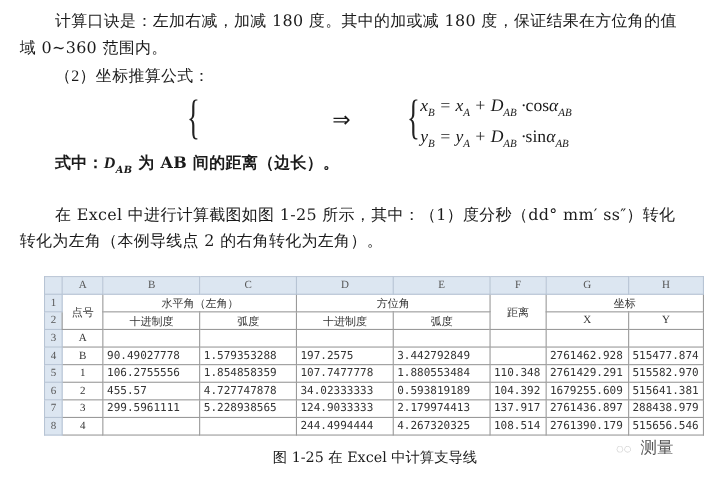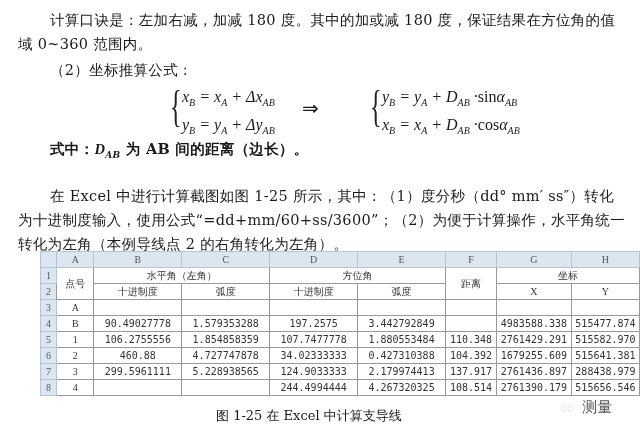--- a/index.html
+++ b/index.html
@@ -14,73 +14,60 @@
     .brace-group { position: absolute; top: 0; height: 46px; display: flex; align-items: stretch; }
     .brace { font-family: "Liberation Serif", serif; font-size: 44px; line-height: 42px; transform: scaleX(0.55); transform-origin: left center; width: 12px; color:#222; }
     .eqs { display: flex; flex-direction: column; justify-content: space-between; font-family: "Liberation Serif", serif; font-style: italic; font-size: 16px; line-height: 22px; }
     .eqs sub { font-size: 10px; }
     .arrow { position: absolute; left: 132px; top: 10px; font-size: 20px; font-family: "DejaVu Sans", sans-serif; }
     .sheet { position: absolute; left: 40px; top: 251px; border-collapse: collapse; font-size: 10px; font-family: "DejaVu Sans Mono", "Liberation Mono", monospace; color: #333; }
     .sheet td { border: 1px solid #9a9a9a; height: 15px; padding: 0 3px; white-space: nowrap; }
     .sheet .colhdr td { background: #dce6f1; color: #555; text-align: center; border-color: #b7c4d4; font-family: "Liberation Serif", serif; }
     .sheet .rowhdr { background: #dce6f1; color: #555; text-align: center; border-color: #b7c4d4; width: 14px; font-family: "Liberation Serif", serif; }
     .sheet .corner { background: #c9d7e8; }
-    .sheet .num { text-align: center; }
+    .sheet .num { text-align: left; }
     .sheet .ctr { text-align: center; font-family: "DejaVu Sans", sans-serif; }
-    .caption { position: absolute; top: 407px; left: 216px; font-size: 13px; font-family: "DejaVu Serif", serif; }
+    .caption { position: absolute; top: 407px; left: 248px; font-size: 13px; font-family: "DejaVu Serif", serif; }
     .watermark { position: absolute; top: 398px; left: 560px; font-size: 15px; color: #555; font-family: Liberation Serif, serif; }
     .watermark .ico { font-size: 12px; color: #999; margin-right: 8px; }
   </style>
 </head>
 <body>
 
 <div class="para indent" style="top:8px;">
   <div>计算口诀是：左加右减，加减 180 度。其中的加或减 180 度，保证结果在方位角的值</div>
   <div style="text-indent:0">域 0~360 范围内。</div>
 </div>
 
-<div class="para indent" style="top:58px;">
+<div class="para indent" style="top:58px;font-family:Liberation Serif, serif;">
   <div>（2）坐标推算公式：</div>
 </div>
 
 <div class="formula-row">
   <div class="brace-group" style="left:0;">
     <span class="brace">{</span>
-    <div class="eqs">
-      <div>
-        <span>x</span><sub>B</sub>
-        = <span>x</span><sub>A</sub>
-        + <span>Δx</span><sub>AB</sub>
-      </div>
-      <div>
-        <span>y</span><sub>B</sub>
-        = <span>y</span><sub>A</sub>
-        + <span>Δy</span><sub>AB</sub>
-      </div>
-    </div>
   </div>
   <span class="arrow">⇒</span>
   <div class="brace-group" style="left:200px;">
     <span class="brace">{</span>
     <div class="eqs">
+      <div>x<sub>B</sub> = x<sub>A</sub> + D<sub>AB</sub> ·<span style="font-style:normal">cos</span>α<sub>AB</sub></div>
       <div>y<sub>B</sub> = y<sub>A</sub> + D<sub>AB</sub> ·<span style="font-style:normal">sin</span>α<sub>AB</sub></div>
-      <div>x<sub>B</sub> = x<sub>A</sub> + D<sub>AB</sub> ·<span style="font-style:normal">cos</span>α<sub>AB</sub></div>
     </div>
   </div>
 </div>
 
 <div class="para indent" style="top:137px;font-weight:bold;">
   <div>
     <span>式中：</span><i style="font-family:'Liberation Serif',serif">D</i><sub style="font-size:9px;font-style:italic">AB</sub><span> 为 AB 间的距离（边长）。</span>
   </div>
 </div>
 
 <div class="para indent" style="top:184px;">
   <div>在 Excel 中进行计算截图如图 1-25 所示，其中：（1）度分秒（dd° mm′ ss″）转化</div>
-  <div style="text-indent:0">为十进制度输入，使用公式“=dd+mm/60+ss/3600”；（2）为便于计算操作，水平角统一</div>
   <div style="text-indent:0">转化为左角（本例导线点 2 的右角转化为左角）。</div>
 </div>
 
 <table class="sheet">
   <tbody>
       <tr class="colhdr">
     <td class="corner"></td>
     <td style="width:42px">A</td>
     <td style="width:98px">B</td>
     <td style="width:98px">C</td>
@@ -119,41 +106,41 @@
     <td class="num"></td>
   </tr>
   <tr>
     <td class="rowhdr">4</td>
     <td class="ctr" style="font-family:'Liberation Serif',serif">B</td>
     <td class="num">90.49027778</td>
     <td class="num">1.579353288</td>
     <td class="num">197.2575</td>
     <td class="num">3.442792849</td>
     <td class="num"></td>
-    <td class="num">4983588.338</td>
+    <td class="num">2761462.928</td>
     <td class="num">515477.874</td>
   </tr>
   <tr>
     <td class="rowhdr">5</td>
     <td class="ctr" style="font-family:'Liberation Serif',serif">1</td>
     <td class="num">106.2755556</td>
     <td class="num">1.854858359</td>
     <td class="num">107.7477778</td>
     <td class="num">1.880553484</td>
     <td class="num">110.348</td>
     <td class="num">2761429.291</td>
     <td class="num">515582.970</td>
   </tr>
   <tr>
     <td class="rowhdr">6</td>
     <td class="ctr" style="font-family:'Liberation Serif',serif">2</td>
-    <td class="num">460.88</td>
+    <td class="num">455.57</td>
     <td class="num">4.727747878</td>
     <td class="num">34.02333333</td>
-    <td class="num">0.427310388</td>
+    <td class="num">0.593819189</td>
     <td class="num">104.392</td>
     <td class="num">1679255.609</td>
     <td class="num">515641.381</td>
   </tr>
   <tr>
     <td class="rowhdr">7</td>
     <td class="ctr" style="font-family:'Liberation Serif',serif">3</td>
     <td class="num">299.5961111</td>
     <td class="num">5.228938565</td>
     <td class="num">124.9033333</td>

